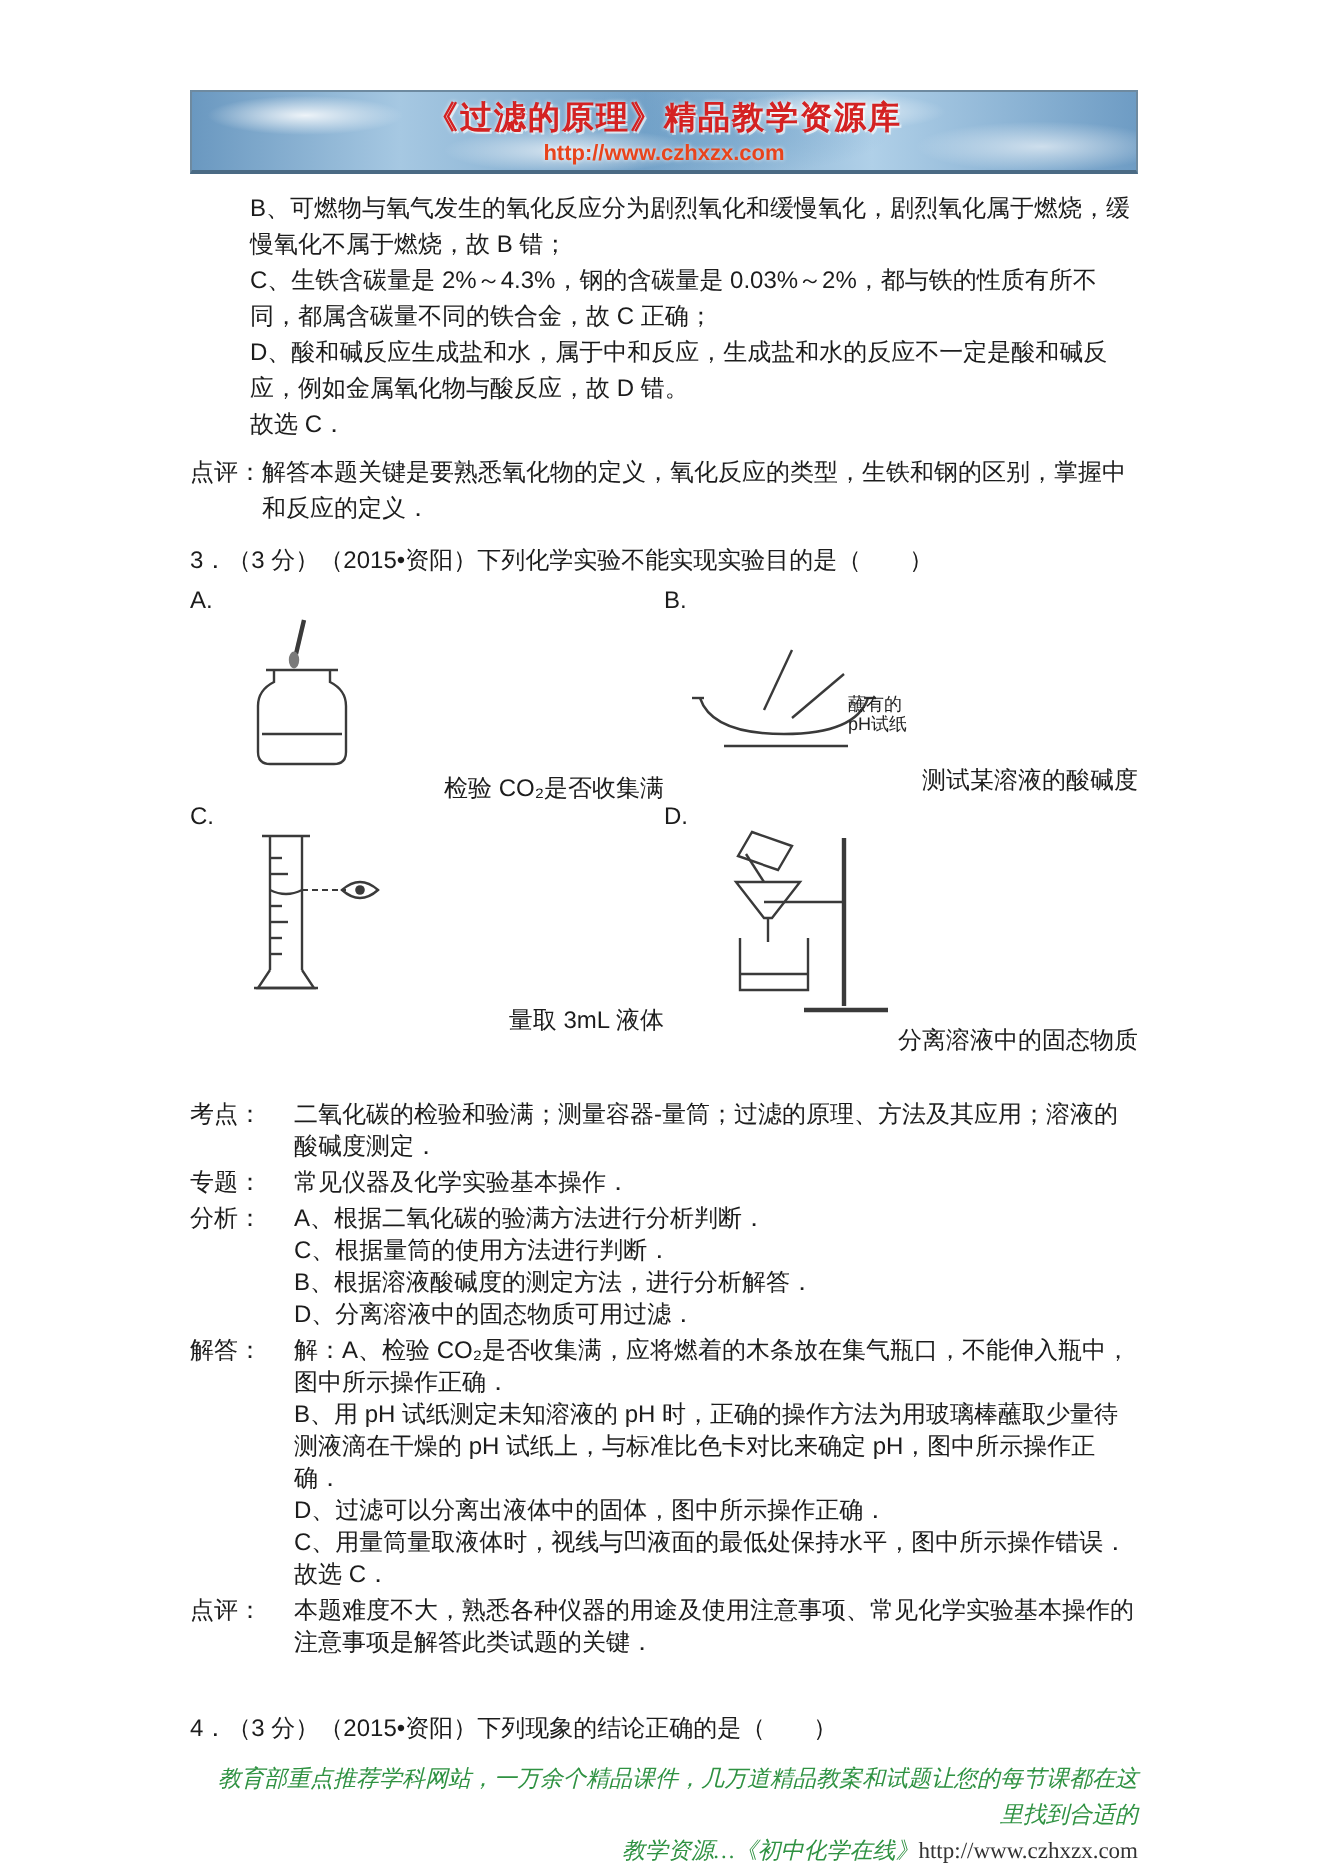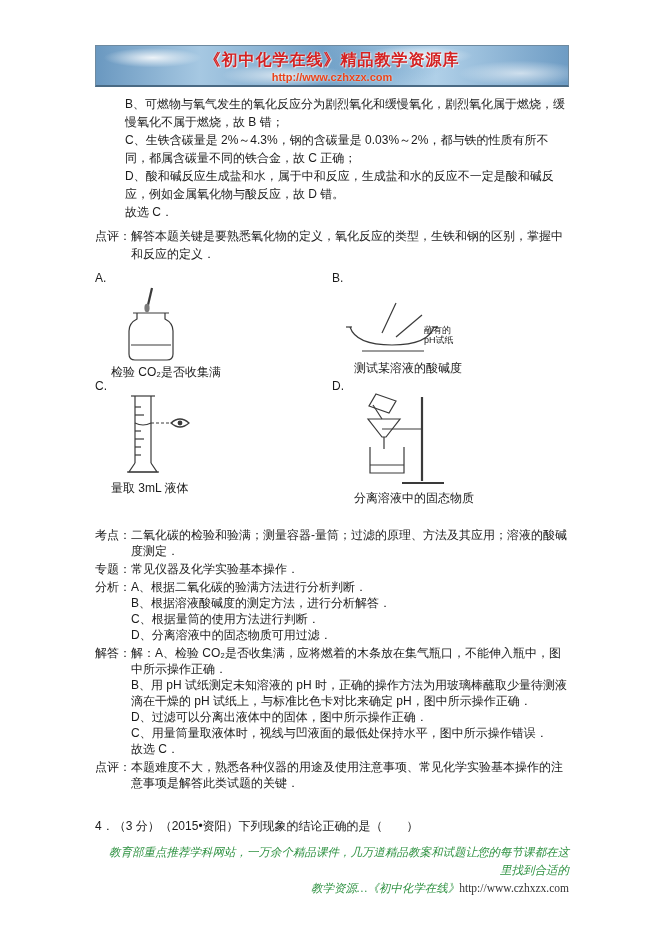--- a/index.html
+++ b/index.html
@@ -49,31 +49,31 @@
   .options { display: grid; grid-template-columns: 237px 237px; margin-top: 2px; margin-bottom: 22px; }
   .opt { position: relative; font-size: 12px; line-height: 14px; }
   .opt-a, .opt-b { min-height: 104px; }
   .opt-c, .opt-d { min-height: 118px; }
   .opt-label { font-size: 12px; }
   .fig { display: block; }
   .fig-a { margin: 2px 0 0 12px; }
   .fig-b { margin: 16px 0 0 4px; }
   .fig-c { margin: 0 0 0 16px; }
   .fig-d { margin: 0 0 0 10px; }
-  .caption { font-size: 12px; margin-top: 2px; }
+  .caption { font-size: 12px; margin-top: 2px; text-align: right; }
   .cap-a, .cap-c { margin-left: 16px; }
   .cap-b, .cap-d { margin-left: 22px; }
   .annot {
     position: absolute; left: 92px; top: 26px;
     font-size: 9px; line-height: 10px; color: #222; white-space: nowrap; margin-top: 28px;
   }
 
   
   .sections { font-size: 12px; line-height: 16px; }
-  .sections .hang { margin-bottom: 2px; }
+  .sections .hang { margin-bottom: 2px; gap: 16px; }
   .stem4 { margin-top: 26px; }
 
   
   .footer {
     margin-top: 8px; margin-left: 10px;
     font-size: 11.5px; line-height: 18px;
     font-style: italic; color: #2f9242;
     font-family: "Liberation Serif", "DejaVu Serif", serif;
     text-align: right;
   }
@@ -83,36 +83,37 @@
   svg .thick { stroke: #3a3a3a; stroke-width: 2.2; fill: none; }
   svg .dash { stroke: #3a3a3a; stroke-width: 1; fill: none; stroke-dasharray: 3 2; }
   svg .fillflame { fill: #7a7a7a; stroke: none; }
 </style>
 </head>
 <body>
 
 <div class="page">
 
   <div class="banner">
-    <div class="banner-title">《初中化学在线》精品教学资源库</div>
+    <div class="banner-title">《过滤的原理》精品教学资源库</div>
     <div class="banner-url">http://www.czhxzx.com</div>
   </div>
 
   <div class="content">
 
     <div class="ans-para">B、可燃物与氧气发生的氧化反应分为剧烈氧化和缓慢氧化，剧烈氧化属于燃烧，缓慢氧化不属于燃烧，故 B 错；</div>
     <div class="ans-para">C、生铁含碳量是 2%～4.3%，钢的含碳量是 0.03%～2%，都与铁的性质有所不同，都属含碳量不同的铁合金，故 C 正确；</div>
     <div class="ans-para">D、酸和碱反应生成盐和水，属于中和反应，生成盐和水的反应不一定是酸和碱反应，例如金属氧化物与酸反应，故 D 错。</div>
     <div class="ans-para">故选 C．</div>
 
     <div class="hang prev-comment">
       <span class="lbl">点评：</span>
       <div class="txt">解答本题关键是要熟悉氧化物的定义，氧化反应的类型，生铁和钢的区别，掌握中和反应的定义．</div>
     </div>
 
+    <div class="stem">3．（3 分）（2015•资阳）下列化学实验不能实现实验目的是（　　）</div>
 
     <div class="options">
 
       <div class="opt opt-a">
         <div class="opt-label">A.</div>
         <svg class="fig fig-a" width="90" height="76" viewBox="0 0 90 76">
           <line class="thick" x1="45" y1="1" x2="41" y2="18"></line>
           <ellipse class="fillflame" cx="40" cy="21" rx="2.6" ry="4.2"></ellipse>
           <line class="ln" x1="26" y1="26" x2="62" y2="26"></line>
           <path class="ln" d="M30,26 L30,32 Q22,36 22,44 L22,67 Q22,73 28,73 L60,73 Q66,73 66,67 L66,44 Q66,36 58,32 L58,26"></path>
@@ -186,22 +187,22 @@
 
       <div class="hang">
         <span class="lbl">专题：</span>
         <div class="txt">常见仪器及化学实验基本操作．</div>
       </div>
 
       <div class="hang">
         <span class="lbl">分析：</span>
         <div class="txt">
           <div>A、根据二氧化碳的验满方法进行分析判断．</div>
+          <div>C、根据量筒的使用方法进行判断．</div>
           <div>B、根据溶液酸碱度的测定方法，进行分析解答．</div>
-          <div>C、根据量筒的使用方法进行判断．</div>
           <div>D、分离溶液中的固态物质可用过滤．</div>
         </div>
       </div>
 
       <div class="hang">
         <span class="lbl">解答：</span>
         <div class="txt">
           <div>解：A、检验 CO₂是否收集满，应将燃着的木条放在集气瓶口，不能伸入瓶中，图中所示操作正确．</div>
           <div>B、用 pH 试纸测定未知溶液的 pH 时，正确的操作方法为用玻璃棒蘸取少量待测液滴在干燥的 pH 试纸上，与标准比色卡对比来确定 pH，图中所示操作正确．</div>
           <div>D、过滤可以分离出液体中的固体，图中所示操作正确．</div>

